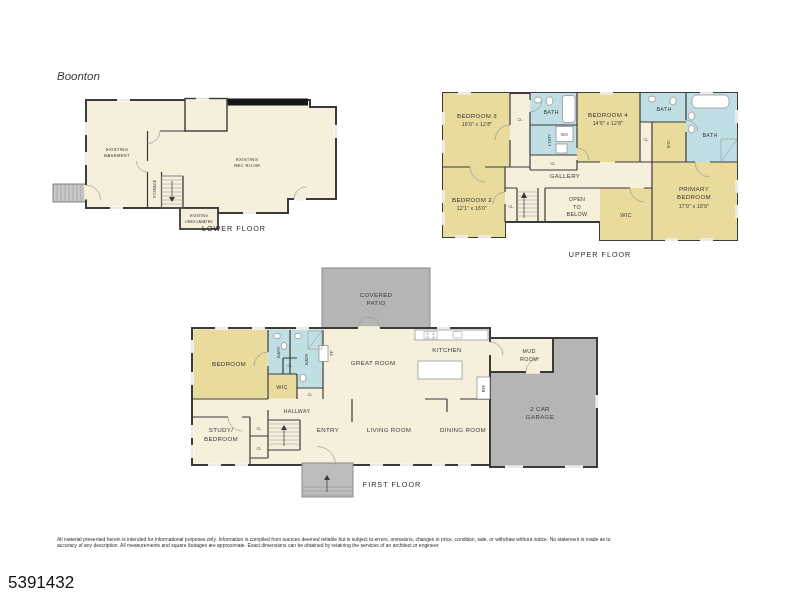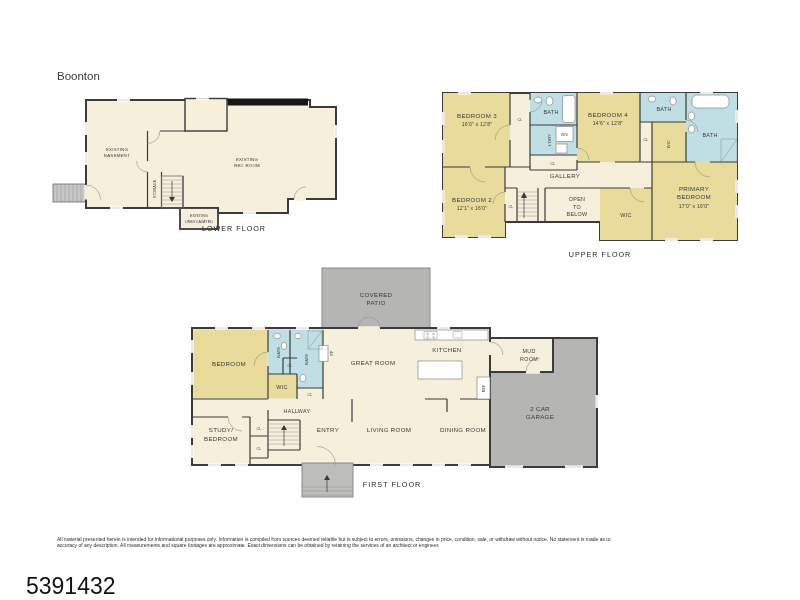--- a/index.html
+++ b/index.html
@@ -1,19 +1,19 @@
 <!DOCTYPE html>
 <html style="--room_yellow: #e8db9b; --room_blue: #bfdfe4; --floor_cream: #f6efdc; --patio_gray: #b5b5b3; --wall_dark: #3b3b3b;"><head>
 <meta charset="utf-8">
 <style>
   html,body{margin:0;padding:0;background:#ffffff;}
   .page{position:relative;width:800px;height:600px;background:#fff;overflow:hidden;
         font-family:"Liberation Sans",sans-serif;}
   .title{position:absolute;left:57px;top:47px;font-size:17px;color:#3c3c3c;letter-spacing:.2px;}
-  .subtitle{position:absolute;left:57px;top:70px;font-size:11.5px;color:#3c3c3c;}
+  .subtitle{position:absolute;left:57px;top:70px;font-size:11.5px;color:#3c3c3c;font-style:italic;}
   svg.plan{position:absolute;overflow:visible;}
   svg text{font-family:"Liberation Sans",sans-serif;fill:#3d3d3d;text-anchor:middle;}
   .outline{fill:var(--floor_cream);stroke:var(--wall_dark);stroke-width:2;stroke-linejoin:miter;}
   .iw{fill:none;stroke:var(--wall_dark);stroke-width:1.2;}
   .ry{fill:var(--room_yellow);}
   .rb{fill:var(--room_blue);}
   .rc{fill:var(--floor_cream);}
   .rg{fill:var(--patio_gray);stroke:#8a8a88;stroke-width:1;}
   .arc{fill:none;stroke:#9a9a9a;stroke-width:.7;}
   .winw{fill:none;stroke:#ffffff;stroke-width:3;}
@@ -27,21 +27,21 @@
   .ah{fill:#3a3a3a;}
   .t6{font-size:6.2px;letter-spacing:.3px;}
   .t5{font-size:5.4px;letter-spacing:.3px;}
   .td{font-size:5.1px;letter-spacing:.2px;}
   .t4{font-size:4.4px;letter-spacing:.2px;}
   .t3{font-size:3.7px;letter-spacing:.1px;}
   .t3x{font-size:4.1px;letter-spacing:.2px;}
   .cap{font-size:7.2px;letter-spacing:1px;fill:#232323;}
   .disclaimer{position:absolute;left:57px;top:536px;font-size:5px;line-height:6px;
               color:#2c2c2c;white-space:nowrap;}
-  .mls{position:absolute;left:8px;top:573px;font-size:23px;color:#131313;margin-left:18px;}
+  .mls{position:absolute;left:8px;top:573px;font-size:17px;color:#131313;}
 </style>
 </head>
 <body>
 
 <div class="page">
 
   <div class="subtitle">Boonton</div>
 
   <svg class="plan" style="left:40px;top:88px;width:330px;height:152px" viewBox="40 88 330 152">
     <g>

